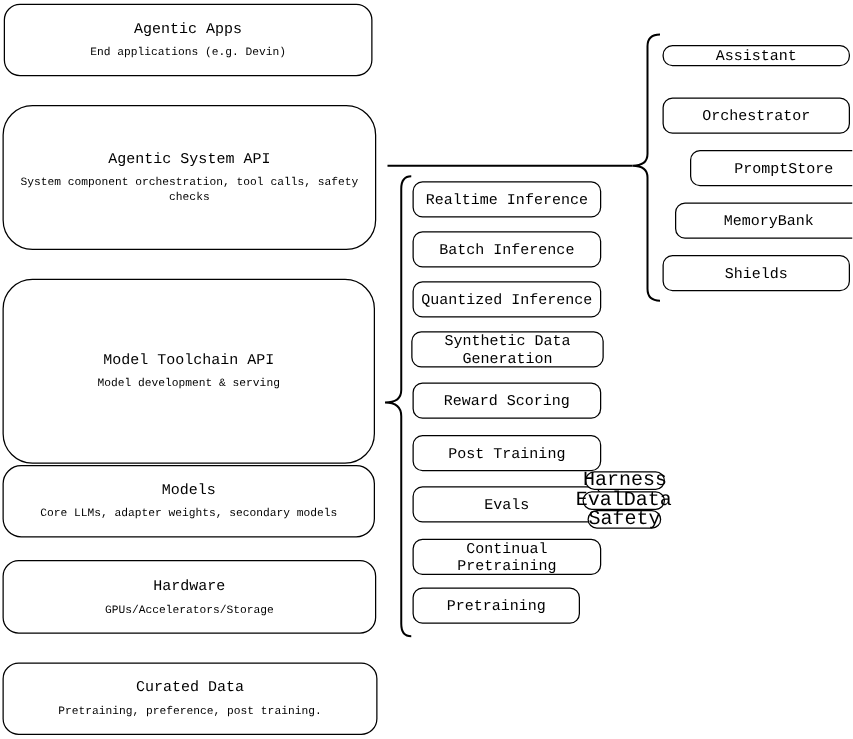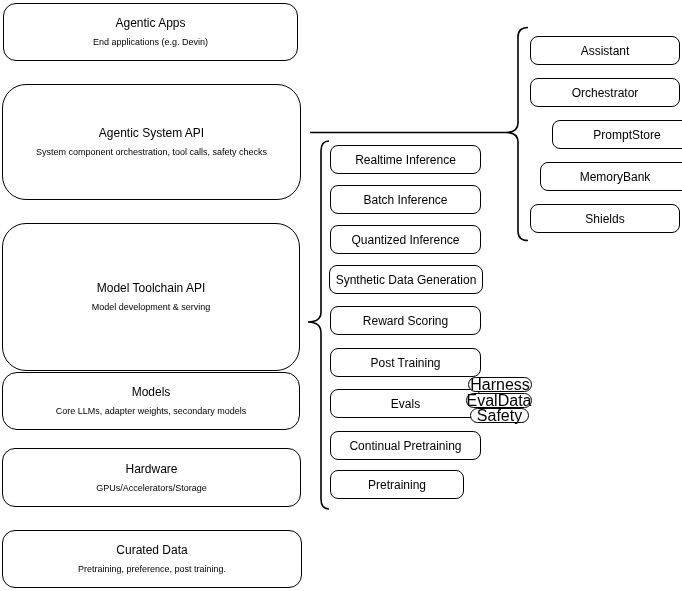--- a/index.html
+++ b/index.html
@@ -1,18 +1,18 @@
 <!DOCTYPE html>
 <html><head>
 <meta charset="utf-8">
 <style>
   html,body{margin:0;padding:0;background:#ffffff;}
   .canvas{
     position:relative;width:682px;height:591px;background:#ffffff;
-    font-family:Liberation Sans, sans-serif;color:#000000;overflow:hidden;
+    font-family:Liberation Mono, monospace;color:#000000;overflow:hidden;
   }
   .node{
     position:absolute;background:#ffffff;border:1.5px solid #000000;
     box-sizing:border-box;display:flex;flex-direction:column;
     align-items:center;justify-content:center;text-align:center;
   }
   .big{border-radius:24px;}
   .small{border-radius:13px;}
   .chip{border-radius:8px;font-size:12px;line-height:14px;}
   .node .title{font-size:12px;line-height:15px;}
@@ -96,21 +96,21 @@
   <div class="pill" style="left:468px;top:377px;width:64px;height:15px;">
     <span>Harness</span>
   </div>
   <div class="pill" style="left:466px;top:393px;width:66px;height:15px;">
     <span>EvalData</span>
   </div>
   <div class="pill" style="left:470px;top:408px;width:59px;height:15px;">
     <span>Safety</span>
   </div>
 
-  <div class="node chip" style="left:530px;top:36px;width:150px;height:29px;text-align:center;">
+  <div class="node chip" style="left:530px;top:36px;width:150px;height:17px;text-align:center;">
     <span>Assistant</span>
   </div>
   <div class="node chip" style="left:530px;top:78px;width:150px;height:29px;">
     <span>Orchestrator</span>
   </div>
   <div class="node chip" style="left:552px;top:120px;width:150px;height:29px;">
     <span>PromptStore</span>
   </div>
   <div class="node chip" style="left:540px;top:162px;width:150px;height:29px;">
     <span>MemoryBank</span>

